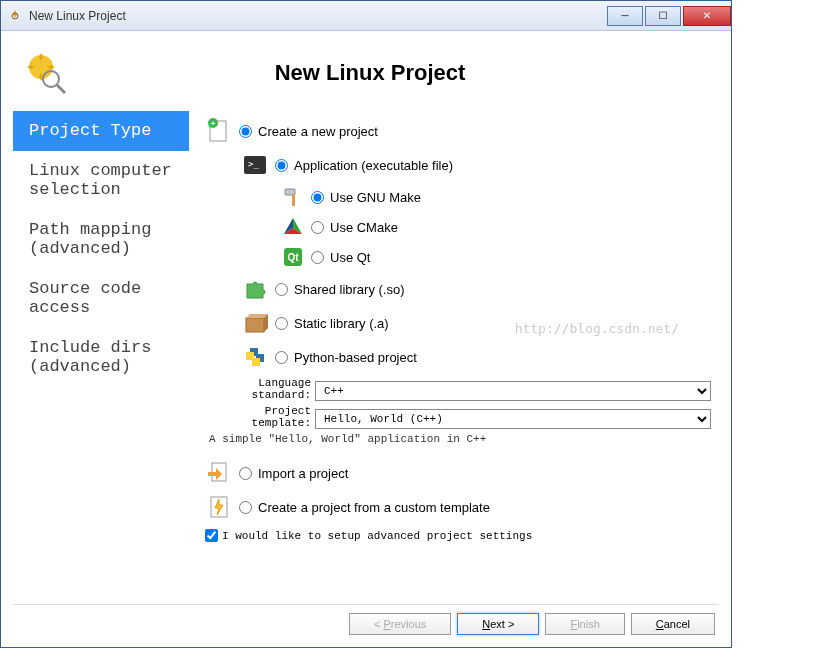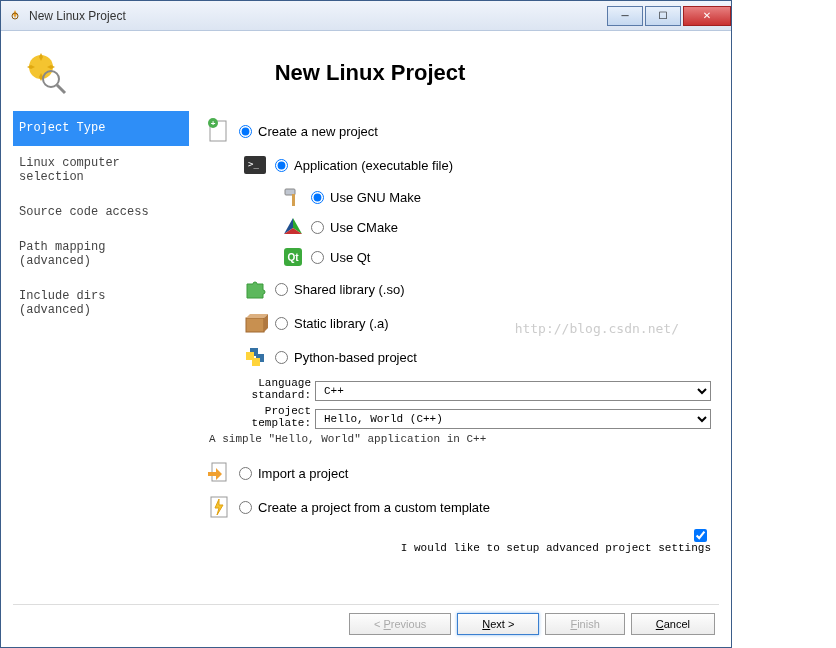--- a/index.html
+++ b/index.html
@@ -16,39 +16,39 @@
 
 .content-area { flex: 1; display: flex; flex-direction: column; padding: 10px 12px 8px 12px; background: #fff; }
 
 .header { display: flex; align-items: center; padding: 8px 0 14px 0; }
 .header-icon { width: 48px; height: 48px; margin-left: 8px; }
 .header-title { flex: 1; text-align: center; font-size: 22px; font-weight: bold; color: #000; margin-right: 48px; }
 
 .main-body { flex: 1; display: flex; gap: 8px; }
 
 .sidebar { width: 176px; background: #fff; }
-.sidebar-item { padding: 10px 6px; font-family: "Courier New", monospace; font-size: 12px; color: #444; cursor: pointer; border-bottom: 1px solid transparent; }
+.sidebar-item { padding: 10px 16px; font-family: "Courier New", monospace; font-size: 17px; color: #444; cursor: pointer; border-bottom: 1px solid transparent; }
 .sidebar-item.selected { background: #2e8ef7; color: #fff; }
 
 .main-panel { flex: 1; background: #fff; padding: 6px 8px; position: relative; }
 
 .option-row { display: flex; align-items: center; margin-bottom: 6px; }
 .option-row.indent1 { margin-left: 36px; }
 .option-row.indent2 { margin-left: 76px; }
 .option-icon { width: 28px; height: 28px; margin-right: 6px; display: flex; align-items: center; justify-content: center; }
 .option-icon.small { width: 24px; height: 24px; }
 .option-radio { margin-right: 6px; }
 .option-label { font-size: 13px; color: #000; }
 
 .form-row { display: flex; align-items: flex-end; margin: 4px 0; }
 .form-label { font-family: "Courier New", monospace; font-size: 11px; width: 110px; text-align: right; padding-right: 4px; }
 .form-select { flex: 1; height: 20px; font-family: "Courier New", monospace; font-size: 11px; border: 1px solid #888; background: #fff; padding: 1px 4px; }
 .form-desc { font-family: "Courier New", monospace; font-size: 11px; color: #333; margin-left: 4px; margin-top: 2px; }
 
-.checkbox-row { display: flex; align-items: flex-end; margin-top: 8px; flex-direction: column; }
+.checkbox-row { display: flex; align-items: center; margin-top: 8px; }
 .checkbox-row input { margin-right: 4px; }
 .checkbox-row label { font-family: "Courier New", monospace; font-size: 11px; }
 
 .watermark { position: absolute; top: 210px; right: 40px; color: #ccc; font-family: monospace; font-size: 13px; pointer-events: none; }
 
 .footer { display: flex; justify-content: flex-end; padding: 8px 4px 4px 4px; gap: 6px; border-top: 1px solid #ddd; margin-top: 4px; }
 .footer-btn { min-width: 74px; height: 22px; border: 1px solid #999; background: linear-gradient(to bottom, #fdfdfd, #ececec); font-size: 11px; padding: 0 24px; cursor: pointer; }
 .footer-btn:disabled { color: #aaa; cursor: default; }
 .footer-btn.primary { border: 1px solid #3a7fd0; box-shadow: 0 0 3px rgba(60,140,230,0.6); }
 .underline { text-decoration: underline; }
@@ -81,22 +81,22 @@
         <line x1="36" y1="36" x2="44" y2="44" stroke="#888" stroke-width="3"></line>
       </svg>
       <div class="header-title">New Linux Project</div>
     </div>
 
     <div class="main-body">
 
       <div class="sidebar">
         <div class="sidebar-item selected"><span>Project Type</span></div>
         <div class="sidebar-item"><span>Linux computer selection</span></div>
+        <div class="sidebar-item"><span>Path mapping (advanced)</span></div>
         <div class="sidebar-item"><span>Source code access</span></div>
-        <div class="sidebar-item"><span>Path mapping (advanced)</span></div>
         <div class="sidebar-item"><span>Include dirs (advanced)</span></div>
       </div>
 
       <div class="main-panel">
 
         <div class="option-row">
           <div class="option-icon">
             <svg width="26" height="26" viewBox="0 0 26 26">
                 <rect x="4" y="3" width="16" height="20" fill="#fff" stroke="#999"></rect>
                 <circle cx="7" cy="5" r="5" fill="#4caf50"></circle>

